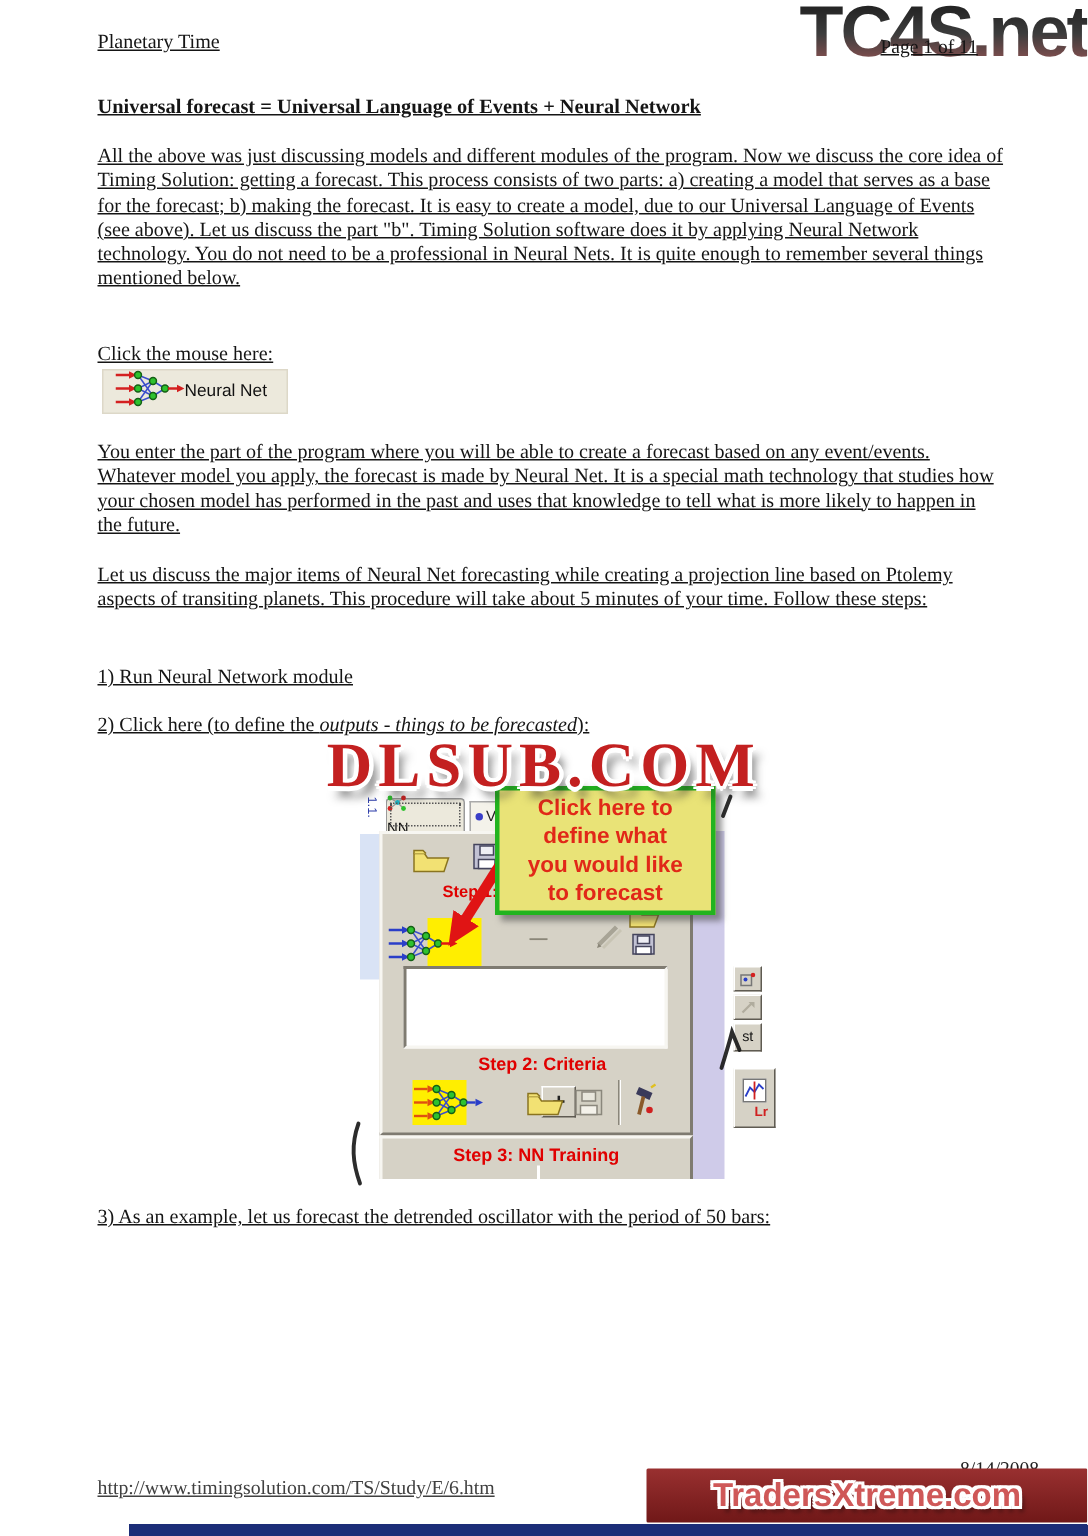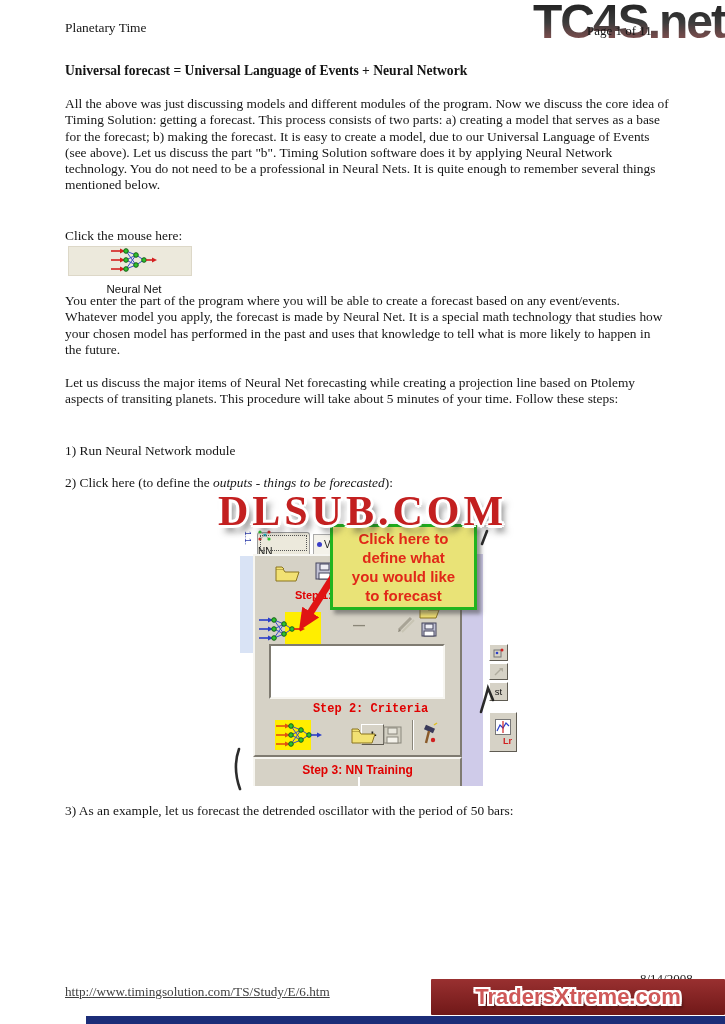--- a/index.html
+++ b/index.html
@@ -1,35 +1,35 @@
 <!DOCTYPE html>
 <html><head>
 <meta charset="utf-8">
 <style>
   html,body { margin:0; padding:0; background:#ffffff; }
   .page { position:relative; width:725px; height:1024px; background:#ffffff; overflow:hidden;
           font-family:"Liberation Serif", serif; color:#151515; }
   .abs { position:absolute; }
-  .txt { position:absolute; font-size:13.4px; line-height:16.3px; }
+  .txt { position:absolute; font-size:13.4px; line-height:16.3px;text-decoration:underline; }
   .para { width:604px; }
 
   #hdr-title { left:65px; top:20px; }
   #pageinfo  { left:587px; top:23px; z-index:12; font-size:13px; }
   #tc4s { position:absolute; right:0px; top:-4px; z-index:11;
           font-family:"Liberation Sans", sans-serif; font-weight:bold; font-size:48px; line-height:1.1;
           letter-spacing:-2px;
           background:linear-gradient(180deg,#232323 15%, #3c3c3c 50%, #8c5252 88%);
           -webkit-background-clip:text; background-clip:text; color:transparent; -webkit-text-fill-color:transparent; }
 
   #heading { left:65px; top:63px; font-weight:bold; font-size:13.6px; }
   #para1 { left:65px; top:96px; }
   #clickprompt { left:65px; top:212px;margin-top:16px; }
 
   #nnbtn { left:68px; top:246px; width:124px; height:30px; background:#ece9dc; border:1px solid #ddd8c8;
-           display:flex; align-items:center; gap:6px; padding-left:8px; box-sizing:border-box;flex-direction:column; }
+           display:flex; align-items:center; padding-left:8px; box-sizing:border-box; }
   #nnbtn .lbl { font-family:"Liberation Sans", sans-serif; font-size:11.5px; color:#111; }
 
   #para2 { left:65px; top:293px; }
   #para3 { left:65px; top:375px; }
   #step1line { left:65px; top:443px; }
   #step2line { left:65px; top:475px; }
   #step3line { left:65px; top:803px; }
   .it { font-style:italic; }
 
   #dlsub { left:50%; top:487px; transform:translateX(-50%); z-index:10; white-space:nowrap;
@@ -55,21 +55,21 @@
   .panel { position:absolute; left:13px; top:24px; width:209px; height:203px; background:#d6d2c6;
            border-top:2px solid #f7f6f1; border-left:2px solid #f7f6f1;
            border-right:2px solid #7f7b71; border-bottom:2px solid #7f7b71; }
   .bottom-sec { position:absolute; left:13px; top:227px; width:209px; height:29px; background:#d6d2c6;
                 border-top:2px solid #f7f6f1; border-left:2px solid #f7f6f1; border-right:2px solid #7f7b71;
                 text-align:center; }
   .right-strip { position:absolute; left:222px; top:24px; width:21px; height:232px; background:#cfcbe9; }
 
   .redlbl { color:#e00000; font-weight:bold; }
   .step1lbl { position:absolute; left:40px; top:33px; font-size:11px; }
-  .step2lbl { position:absolute; left:13px; top:146px; width:100%; text-align:center; font-size:12px;font-family:Liberation Mono, monospace; }
+  .step2lbl { position:absolute; left:4px; top:146px; width:100%; text-align:center; font-size:12px; }
   .step3lbl { display:inline-block; margin-top:4px; font-size:12px; }
 
   .ylw { position:absolute; background:#ffee00; }
   .dashbtn { position:absolute; left:98px; top:62px; color:#8a8678; font-weight:bold; font-size:12px; }
   .listbox { position:absolute; left:14px; top:88px; width:176px; height:55px; background:#ffffff;
              border-top:2px solid #7f7b71; border-left:2px solid #7f7b71;
              border-right:2px solid #f7f6f1; border-bottom:2px solid #f7f6f1; }
   .w95btn { position:absolute; background:#d6d2c6;
             border-top:1px solid #ffffff; border-left:1px solid #ffffff;
             border-right:1px solid #5f5b52; border-bottom:1px solid #5f5b52;

